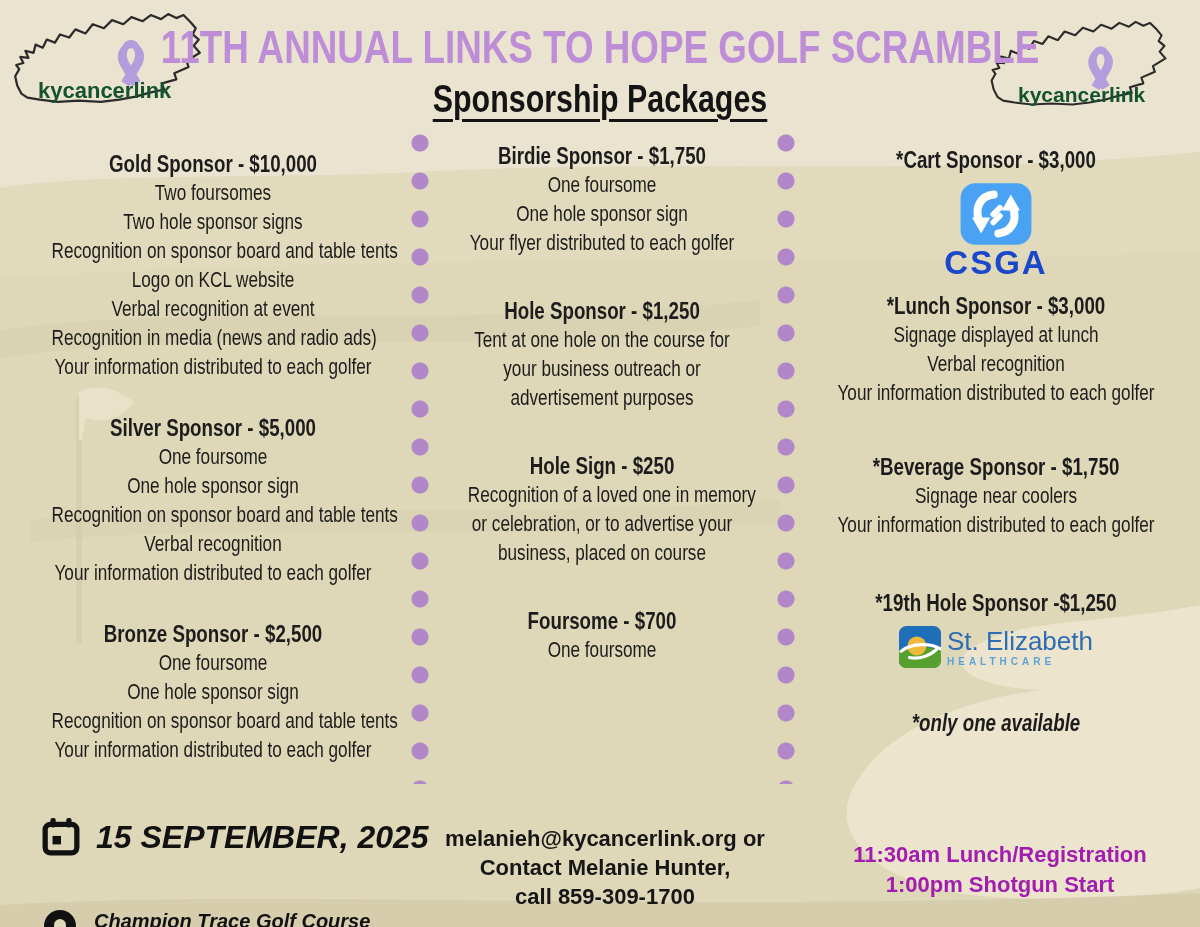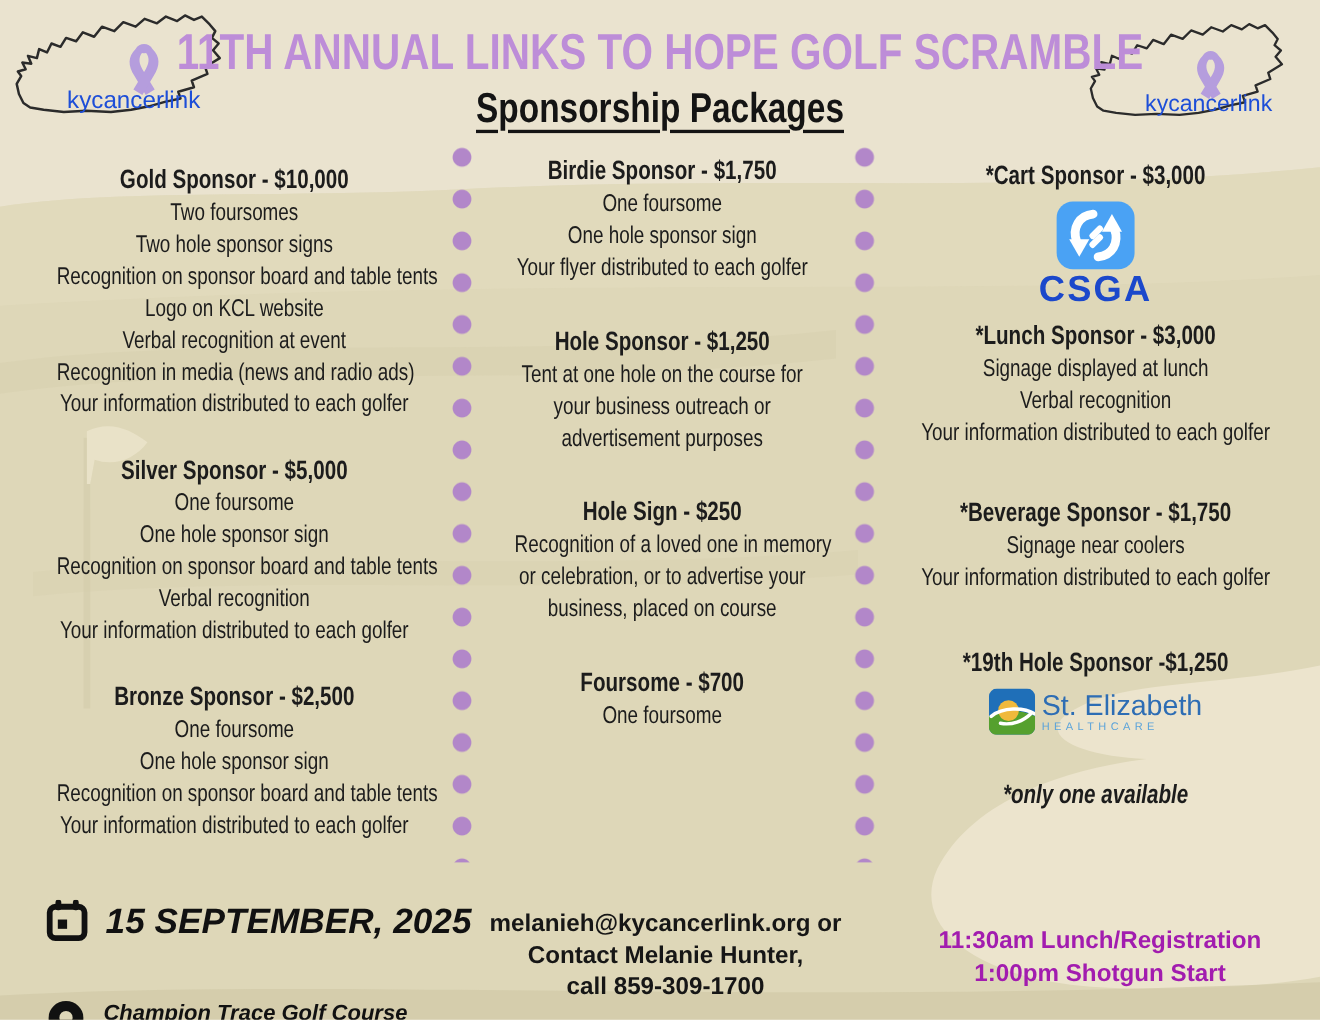--- a/index.html
+++ b/index.html
@@ -11,21 +11,21 @@
     --ste-blue:#2d6db4; --ste-light:#5aa3da;
   }
   .page { position:relative; width:1200px; height:927px; background:#ded7b8; }
   .bg { position:absolute; inset:0; }
 
   
   .logo { position:absolute; }
   .logo-left { left:8px; top:12px; width:200px; height:102px; }
   .logo-right { right:26px; top:20px; width:190px; height:96px; }
   .logo svg { width:100%; height:100%; }
-  .logo-text { position:absolute; font-weight:normal; color:#1d4ed8;margin-left:23px; }
+  .logo-text { position:absolute; font-weight:bold; color:#14532d; }
   .logo-left .logo-text { left:30px; bottom:10px; font-size:22px; }
   .logo-right .logo-text { left:34px; bottom:9px; font-size:21px; }
 
   .title {
     position:absolute; left:0; right:0; top:20px; text-align:center;
     font-size:46px; font-weight:800; color:var(--accent);
     white-space:nowrap; transform:scaleX(0.80); transform-origin:50% 0;
   }
   .subtitle-wrap { position:absolute; left:0; right:0; top:78px; text-align:center;
     transform:scaleX(0.80); transform-origin:50% 0; }
@@ -59,21 +59,21 @@
   .csga-icon { width:74px; height:64px; display:block; margin:0 auto; }
   .csga-text { font-size:33px; font-weight:800; letter-spacing:2px; line-height:34px;
     color:var(--csga-blue); }
 
   
   .ste-logo { margin:8px auto 0; height:44px; display:flex; align-items:center;
     justify-content:center; gap:6px; transform:scaleX(1.282); transform-origin:50% 50%; }
   .ste-icon { width:42px; height:42px; }
   .ste-text { text-align:left; }
   .ste-name { font-size:26px; line-height:26px; color:var(--ste-blue); }
-  .ste-sub { font-size:10px; letter-spacing:4px; color:var(--ste-light); font-weight:normal; margin-top:2px; }
+  .ste-sub { font-size:10px; letter-spacing:4px; color:var(--ste-light); font-weight:bold; margin-top:2px; }
 
   
   .footer-date { position:absolute; left:42px; top:818px; display:flex; align-items:center; gap:16px; }
   .footer-date .ftext { font-size:32px; font-weight:bold; font-style:italic; color:#111; }
   .footer-venue { position:absolute; left:44px; top:910px; display:flex; align-items:flex-start; gap:18px; }
   .venue-line1 { font-size:20px; font-weight:bold; font-style:italic; color:#111; line-height:22px; }
   .venue-line2 { font-size:25px; font-weight:bold; font-style:italic; color:#0f172a; line-height:26px; }
   .footer-contact { position:absolute; left:420px; width:370px; top:824px; text-align:center;
     font-size:22px; font-weight:bold; color:#161616; line-height:29px; }
   .footer-schedule { position:absolute; left:800px; width:400px; top:840px; text-align:center;

